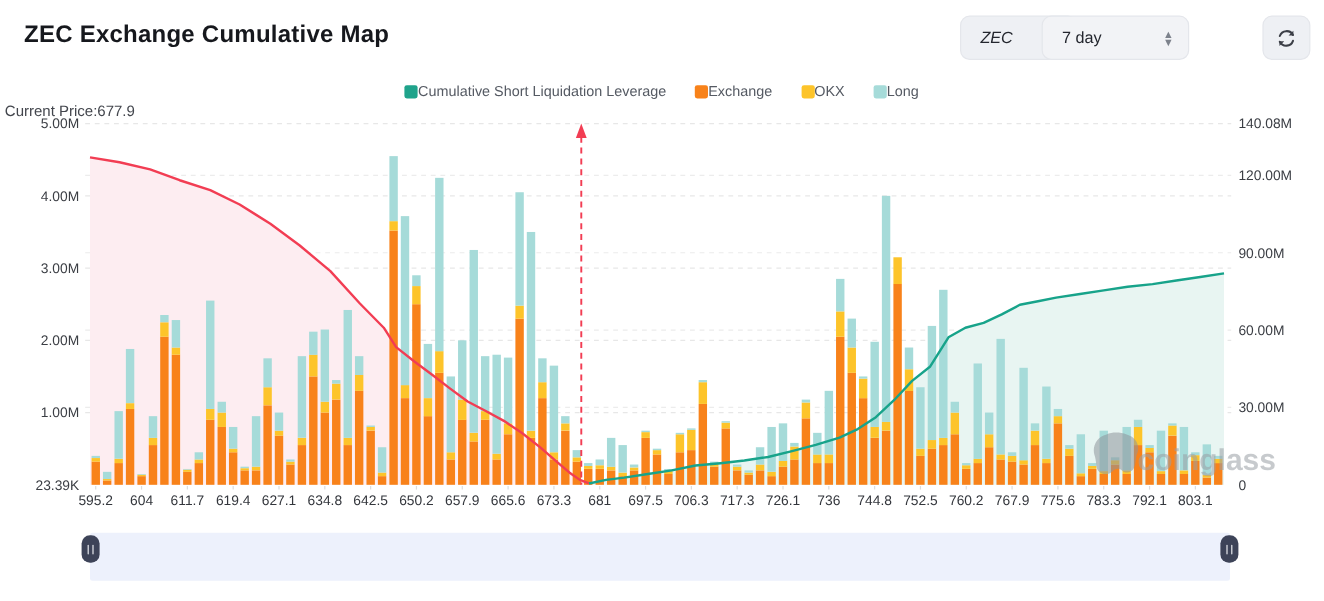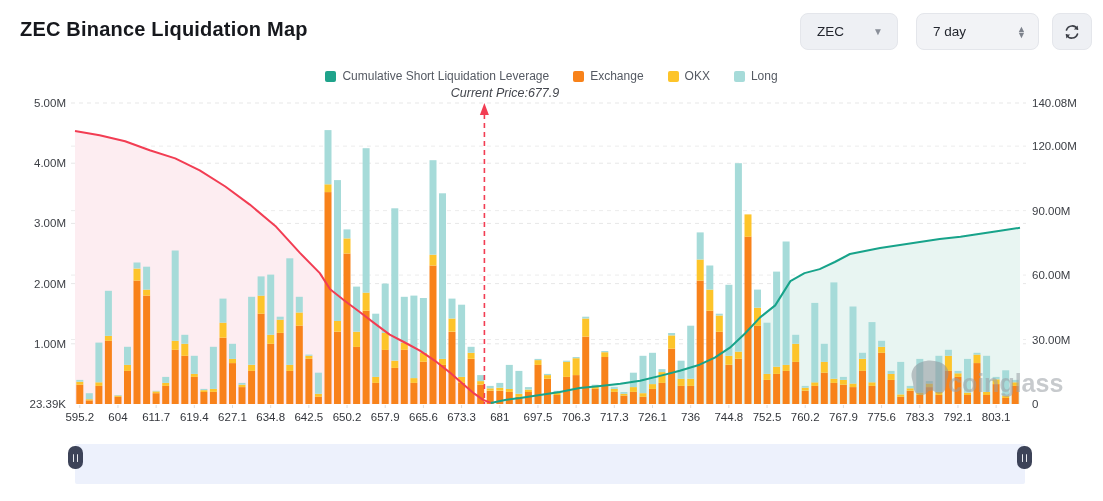--- a/index.html
+++ b/index.html
@@ -4,42 +4,42 @@
 <style>
   html,body{margin:0;padding:0;background:#fff;}
   #app{position:relative;width:1103px;height:501px;background:#fff;overflow:hidden;
        font-family:"Liberation Sans",sans-serif;}
   .page-title{position:absolute;left:20px;top:18px;font-size:20px;font-weight:700;color:#16181d;letter-spacing:.2px;}
   .ctl{position:absolute;top:13px;height:37px;box-sizing:border-box;background:#eef0f4;border:1px solid #e4e6eb;
        border-radius:8px;display:flex;align-items:center;color:#23262e;font-size:13.5px;cursor:pointer;}
   .ctl .val{padding-left:16px;flex:1;}
   .caret{color:#8a8f99;font-size:10px;padding-right:14px;}
   .spinner{display:flex;flex-direction:column;line-height:6px;padding-right:12px;color:#7d828c;font-size:9px;}
-  #symbol-select{left:800px;width:98px;}
-  #period-select{left:916px;width:123px;background:#f2f3f6;}
+  #symbol-select{left:800px;width:98px;font-style:italic;}
+  #period-select{left:868px;width:123px;background:#f2f3f6;}
   #refresh-btn{left:1052px;width:40px;justify-content:center;}
   .legend{position:absolute;left:0;top:69px;width:1103px;display:flex;justify-content:center;gap:24px;
           font-size:12px;color:#555a63;align-items:center;}
-  .legend .item{display:flex;align-items:center;gap:6px;cursor:pointer;}
+  .legend .item{display:flex;align-items:center;cursor:pointer;}
   .legend .sw{width:11px;height:11px;border-radius:2px;display:inline-block;}
-  .cp-label{position:absolute;top:86px;left:12px;width:986px;text-align:center;font-size:12.5px;color:#43464d;font-style:italic;}
+  .cp-label{position:absolute;top:86px;left:4px;width:986px;font-size:12.5px;color:#43464d;}
   #chart-svg{position:absolute;left:0;top:0;}
   .slider-track{position:absolute;left:75px;top:444px;width:950px;height:40px;background:#edf1fc;border-radius:2px;}
   .handle{position:absolute;top:446px;width:15px;height:23px;background:#3d4358;border-radius:7px;
           display:flex;align-items:center;justify-content:center;gap:2.5px;cursor:ew-resize;}
   .handle i{display:block;width:1.5px;height:8px;background:#e8eaef;border-radius:1px;}
   #handle-left{left:68px;}
   #handle-right{left:1017px;}
 </style>
 </head>
 <body>
 
 <div id="app">
 
-  <div class="page-title">ZEC Binance Liquidation Map</div>
+  <div class="page-title">ZEC Exchange Cumulative Map</div>
 
   <div class="ctl" id="symbol-select">
     <span class="val">ZEC</span>
     <span class="caret">▼</span>
   </div>
 
   <div class="ctl" id="period-select">
     <span class="val">7 day</span>
     <span class="spinner">
       <span>▲</span>

